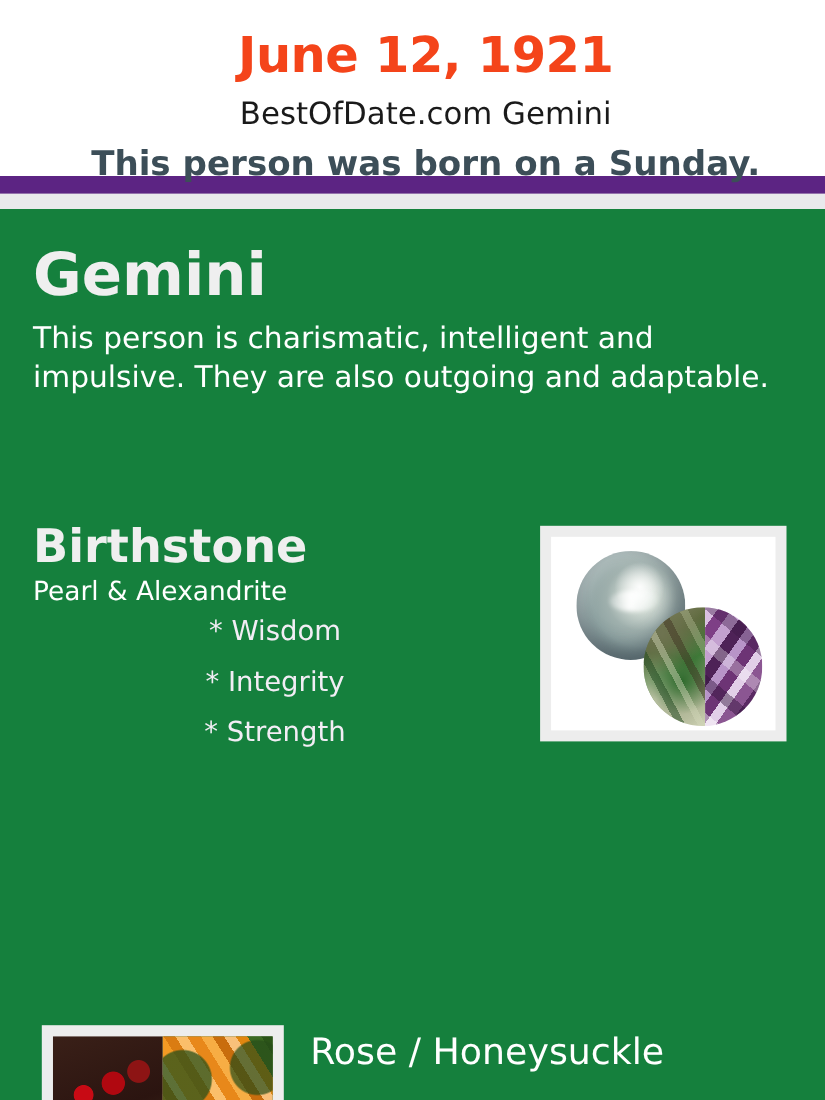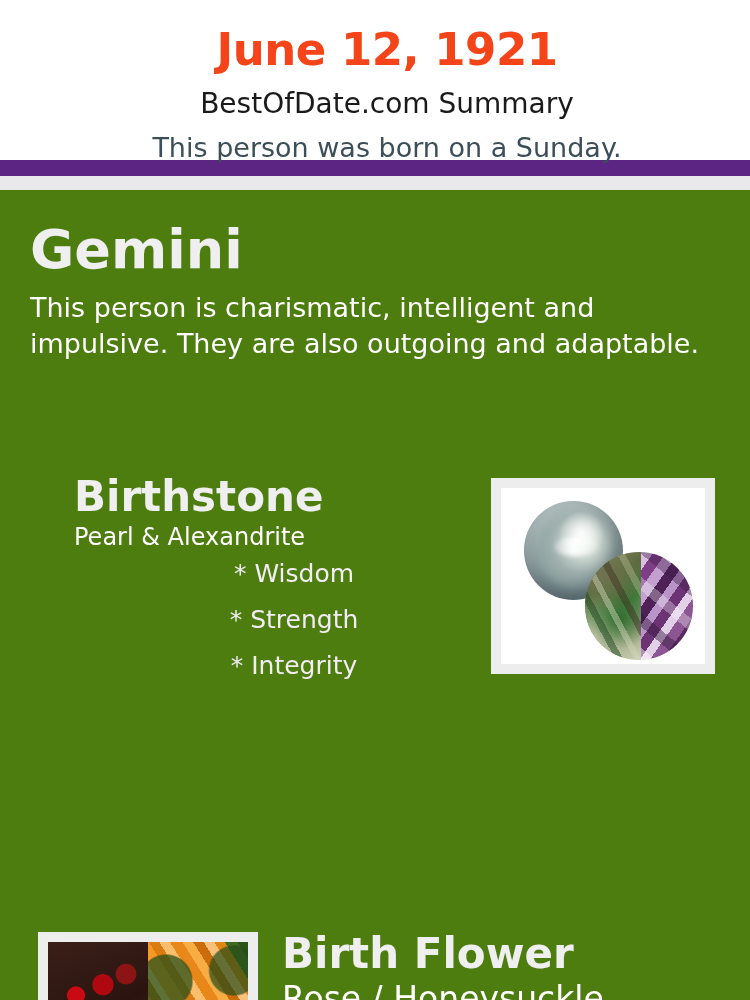--- a/index.html
+++ b/index.html
@@ -19,46 +19,46 @@
   .header-date {
     font-family:"DejaVu Sans", sans-serif;
     font-size:45px; font-weight:700; color:#F4441A;
     line-height:1; padding-top:27px; letter-spacing:-0.5px;
   }
   .header-site {
     font-size:28px; font-weight:400; color:#1A1A1A;
     line-height:1; padding-top:18px;
   }
   .header-sub {
-    font-size:27px; font-weight:400; color:#3C4E58;
+    font-size:31px; font-weight:700; color:#3C4E58;
     line-height:1; padding-top:16px;
   }
   .sep-band {
     position:absolute; left:0; top:176px; width:750px; height:14px;
     background:#E9E9EC;
   }
 
   
   .body-wrap {
     position:absolute; left:0; top:190px; width:750px; height:810px;
-    background:#4d7c0f;
+    background:#15803d;
   }
 
   .sign-title {
     position:absolute; left:30px; top:33px;
     font-size:54px; font-weight:700; color:#EFEFEF; line-height:1;
   }
   .sign-desc {
     position:absolute; left:30px; top:100px; width:672px;
     font-size:27px; font-weight:400; color:#FFFFFF;
     line-height:1.34;
   }
 
   
-  .stone-text { position:absolute; left:30px; top:285px; width:440px;margin-left:44px; }
+  .stone-text { position:absolute; left:30px; top:285px; width:440px; }
   .stone-title {
     font-size:42px; font-weight:700; color:#EFEFEF; line-height:1.03;
   }
   .stone-name {
     font-size:24px; font-weight:400; color:#FFFFFF;
     line-height:1.2; margin-top:5px;
   }
   .trait-list { margin-top:9px; }
   .trait {
     font-size:25px; font-weight:400; color:#F2EDF5;
@@ -191,37 +191,37 @@
     line-height:1.2; margin-top:4px;
   }
 </style>
 </head>
 <body>
 
 <div class="page">
 
   <div class="header">
     <div class="header-date">June 12, 1921</div>
-    <div class="header-site">BestOfDate.com Summary</div>
+    <div class="header-site">BestOfDate.com Gemini</div>
     <div class="header-sub">This person was born on a Sunday.</div>
   </div>
   <div class="sep-band"></div>
 
   <div class="body-wrap">
 
     <div class="sign-title">Gemini</div>
     <div class="sign-desc">This person is charismatic, intelligent and impulsive. They are also outgoing and adaptable.</div>
 
     <div class="stone-text">
       <div class="stone-title">Birthstone</div>
       <div class="stone-name">Pearl &amp; Alexandrite</div>
       <div class="trait-list">
         <div class="trait">* Wisdom</div>
+        <div class="trait">* Integrity</div>
         <div class="trait">* Strength</div>
-        <div class="trait">* Integrity</div>
       </div>
     </div>
 
     <div class="photo-frame" id="stone-frame">
       <div class="photo-inner">
         <div class="pearl"></div>
         <div class="alex">
           <div class="alex-rough"></div>
           <div class="alex-gem"></div>
         </div>
@@ -229,19 +229,18 @@
     </div>
 
     <div class="photo-frame" id="flower-frame">
       <div class="photo-inner">
         <div class="flower-half flower-roses"></div>
         <div class="flower-half flower-honey"></div>
       </div>
     </div>
 
     <div class="flower-text">
-      <div class="flower-title">Birth Flower</div>
       <div class="flower-name">Rose / Honeysuckle</div>
 
     </div>
 
   </div>
 </div>
 
 </body></html>

